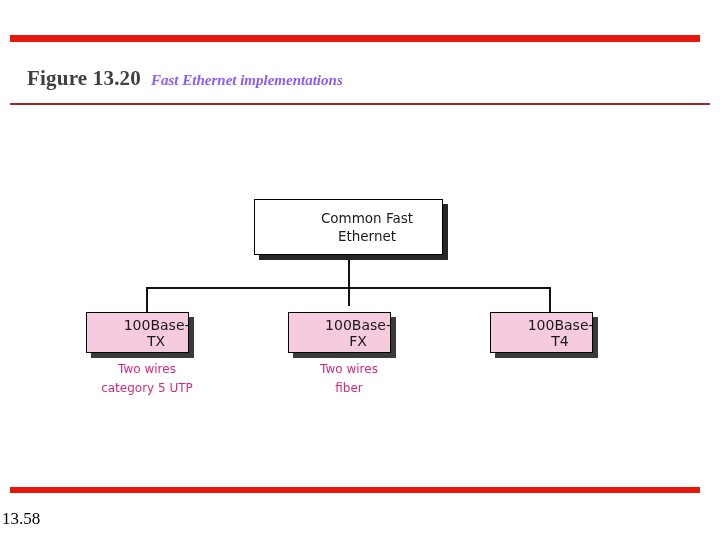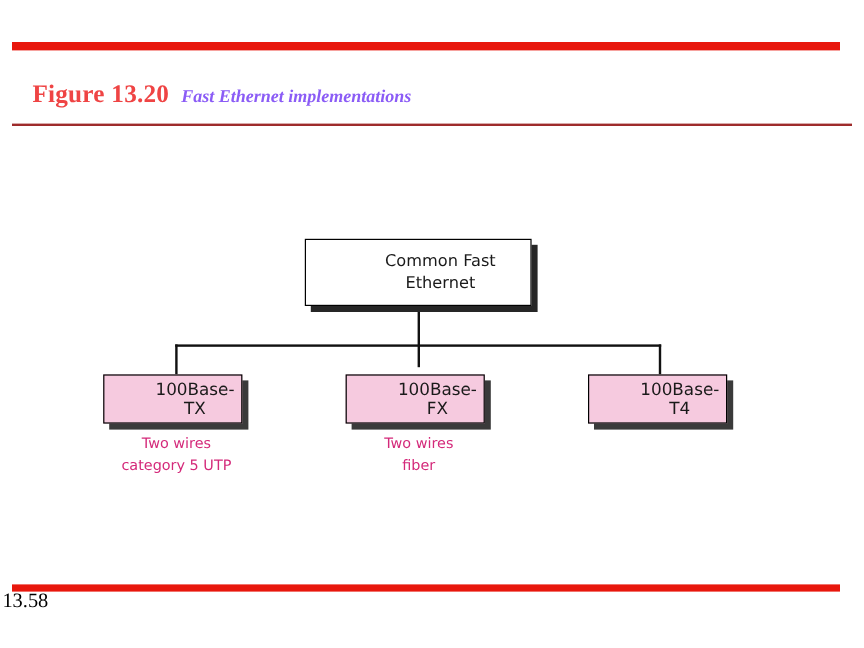--- a/index.html
+++ b/index.html
@@ -45,37 +45,37 @@
   .title-wrap {
     position: absolute;
     left: 27px;
     top: 66px;
     white-space: nowrap;
   }
   .fig-num {
     font-family: "Liberation Serif", serif;
     font-weight: bold;
     font-size: 21px;
-    color: #ef4444;
+    color: #404040;
     letter-spacing: 0.2px;
   }
   .fig-caption {
     font-family: "Liberation Serif", serif;
     font-weight: bold;
     font-style: italic;
     font-size: 15px;
     color: #8b5cf6;
     margin-left: 10px;
   }
 
   
   .slide-num {
     position: absolute;
     left: 2px;
-    top: 491px;
+    top: 509px;
     font-family: "Liberation Serif", serif;
     font-size: 17px;
     color: #000000;
   }
 
   
   .diagram {
     position: absolute;
     left: 0;
     top: 0;
@@ -104,21 +104,21 @@
     top: 199px;
     width: 189px;
     height: 56px;
     background: #ffffff;
     font-size: 13.5px;
     line-height: 18px;
     box-shadow: 5px 5px 0 0 #262626;
   }
 
   .node-leaf {
-    width: 116px;
+    width: 103px;
     height: 41px;
     background: #f6cadf;
     font-size: 14px;
     box-shadow: 5px 5px 0 0 #3a3a3a;
   }
   .node-leaf.n1 { left: 86px;  top: 312px; }
   .node-leaf.n2 { left: 288px; top: 312px; }
   .node-leaf.n3 { left: 490px; top: 312px; }
 
   

